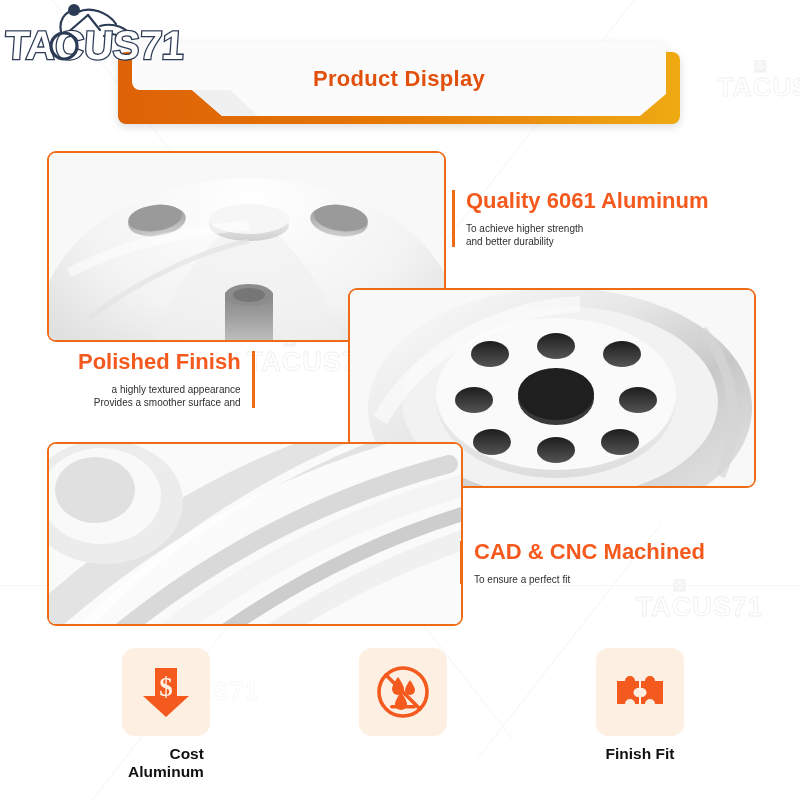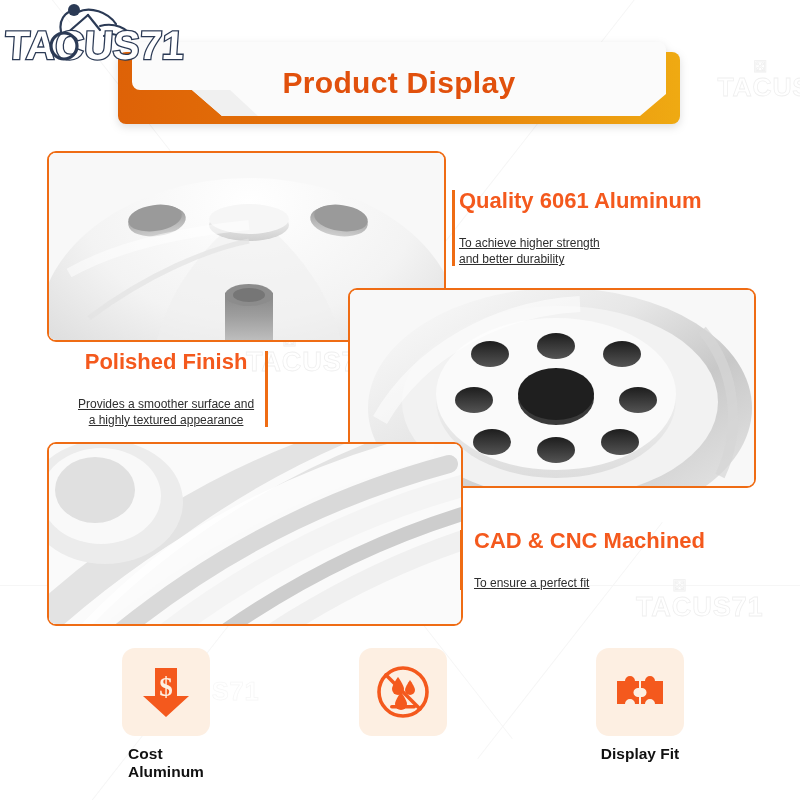--- a/index.html
+++ b/index.html
@@ -23,55 +23,55 @@
 
   
   .logo{position:absolute;left:4px;top:2px;width:190px;height:72px;z-index:6;}
   .logo svg{display:block;}
 
   
   .banner{position:absolute;left:118px;top:42px;width:562px;height:92px;z-index:5;
           filter:drop-shadow(0 3px 4px rgba(0,0,0,.13));}
   .banner .title{
     position:absolute;left:0;right:0;top:24px;text-align:center;
-    font-size:30px;font-weight:bold;color:#e1500c;letter-spacing:.3px;
+    font-size:22px;font-weight:bold;color:#e1500c;letter-spacing:.3px;
   }
 
   
   .panel{position:absolute;border:2px solid #ef6c14;border-radius:9px;overflow:hidden;
          background:#f7f7f7;z-index:2;}
   .panel .ph{position:absolute;inset:0;overflow:hidden;background:
       linear-gradient(180deg,#fbfbfb 0%,#f2f2f2 100%);}
 
   #panel-top{left:47px;top:151px;width:395px;height:187px;}
   #panel-mid{left:348px;top:288px;width:404px;height:196px;}
   #panel-bot{left:47px;top:442px;width:412px;height:180px;}
 
   
   .metal{position:absolute;inset:0;}
 
   
   .txtblock{position:absolute;z-index:4;}
   .txtblock .head{font-size:22px;font-weight:bold;color:#f4591d;line-height:1.18;white-space:nowrap;}
-  .txtblock .sub{font-size:12px;color:#2e2e2e;line-height:1.33;margin-top:22px;text-decoration:underline;}
+  .txtblock .sub{font-size:10px;color:#2e2e2e;line-height:1.33;margin-top:8px;}
   .bar-l{position:absolute;left:0;top:2px;bottom:2px;width:3px;background:#ef6c14;}
   .bar-r{position:absolute;right:0;top:2px;bottom:2px;width:3px;background:#ef6c14;}
 
-  #txt-alu{left:452px;top:188px;padding-left:7px;}
-  #txt-pol{left:78px;top:349px;padding-right:14px;text-align:center;}
-  #txt-cad{left:460px;top:528px;padding-left:14px;}
+  #txt-alu{left:452px;top:188px;padding-left:14px;}
+  #txt-pol{left:78px;top:349px;padding-right:14px;text-align:right;}
+  #txt-cad{left:460px;top:539px;padding-left:14px;}
 
   
   .features{position:absolute;left:100px;top:648px;width:606px;height:140px;z-index:4;
             display:flex;justify-content:space-between;}
   .feat{width:132px;display:flex;flex-direction:column;align-items:center;}
   .feat .tile{width:88px;height:88px;border-radius:13px;background:#fdefe2;
               display:flex;align-items:center;justify-content:center;}
   .feat .tile svg{display:block;}
-  .feat .lab{margin-top:9px;text-align:left;font-size:15.5px;font-weight:bold;
+  .feat .lab{margin-top:9px;text-align:right;font-size:15.5px;font-weight:bold;
              color:#111;line-height:1.16;}
 </style>
 </head>
 <body>
 
 <div class="stage">
 
   <div class="watermarks">
     <div class="diaglines">
       <i style="left:-40px;top:150px;width:420px;height:1px;transform:rotate(52deg);"></i>
@@ -236,22 +236,22 @@
     <div class="sub">
       <div>To achieve higher strength</div>
       <div>and better durability</div>
     </div>
   </div>
 
   <div class="txtblock" id="txt-pol">
     <span class="bar-r"></span>
     <div class="head">Polished Finish</div>
     <div class="sub">
+      <div>a highly textured appearance</div>
       <div>Provides a smoother surface and</div>
-      <div>a highly textured appearance</div>
     </div>
   </div>
 
   <div class="txtblock" id="txt-cad">
     <span class="bar-l"></span>
     <div class="head">CAD &amp; CNC Machined</div>
     <div class="sub">
       <div>To ensure a perfect fit</div>
     </div>
   </div>
@@ -290,20 +290,20 @@
     <div class="feat">
       <div class="tile">
         <svg width="58" height="58" viewBox="0 0 58 58" aria-hidden="true">
           <g fill="#f4591d">
             <path d="M6 18 h8 a5 5 0 1 1 10 0 h4 v7 a4.6 4.6 0 1 0 0 9 v7 h-4 a5 5 0 1 0 -10 0 H6 Z"></path>
             <path d="M52 18 h-8 a5 5 0 1 0 -10 0 h-4 v7 a4.6 4.6 0 1 1 0 9 v7 h4 a5 5 0 1 1 10 0 h8 Z"></path>
           </g>
         </svg>
       </div>
       <div class="lab">
-        <div>Display Fit</div>
+        <div>Finish Fit</div>
         <div></div>
       </div>
     </div>
 
   </div>
 
 </div>
 
 </body></html>

